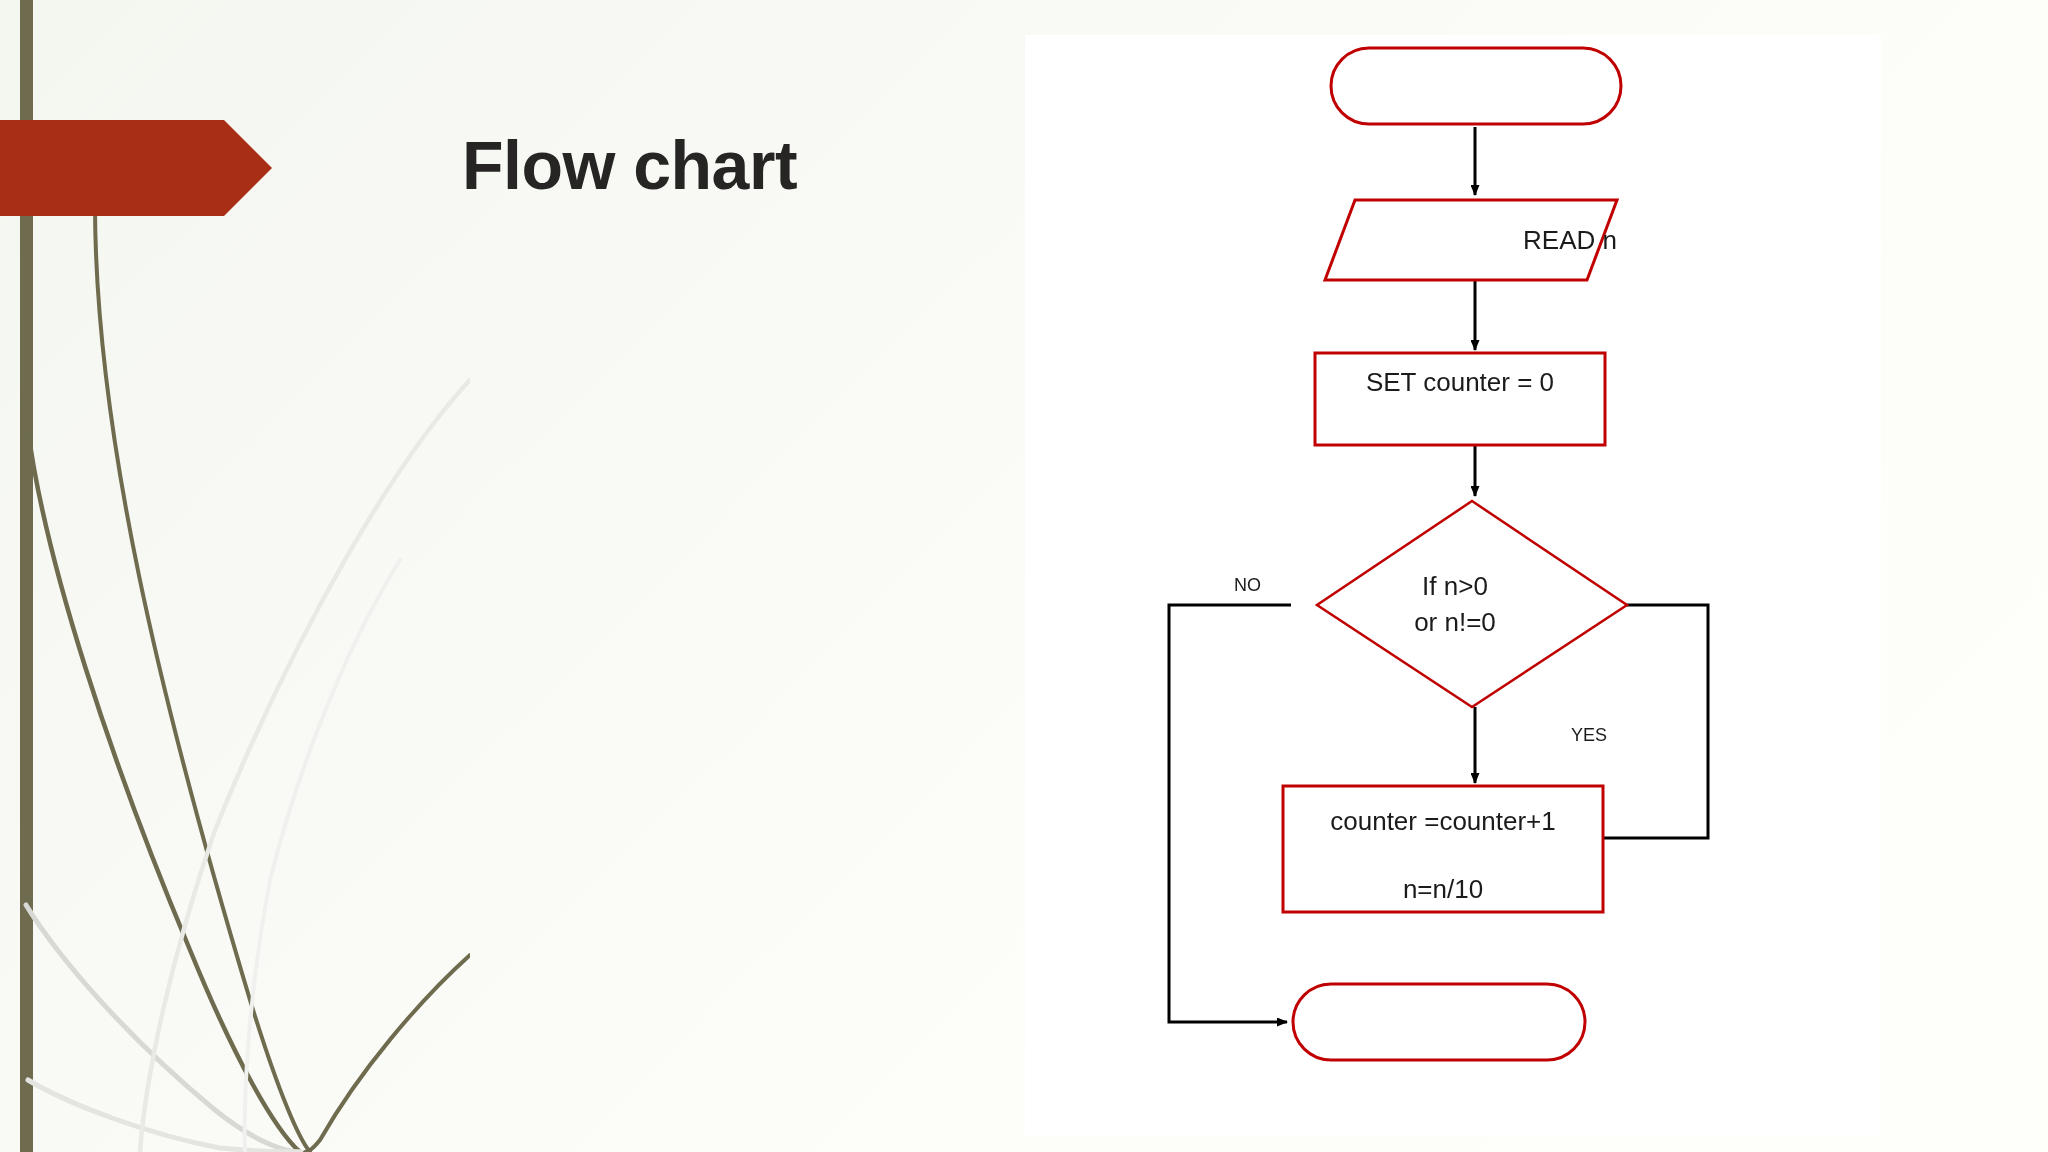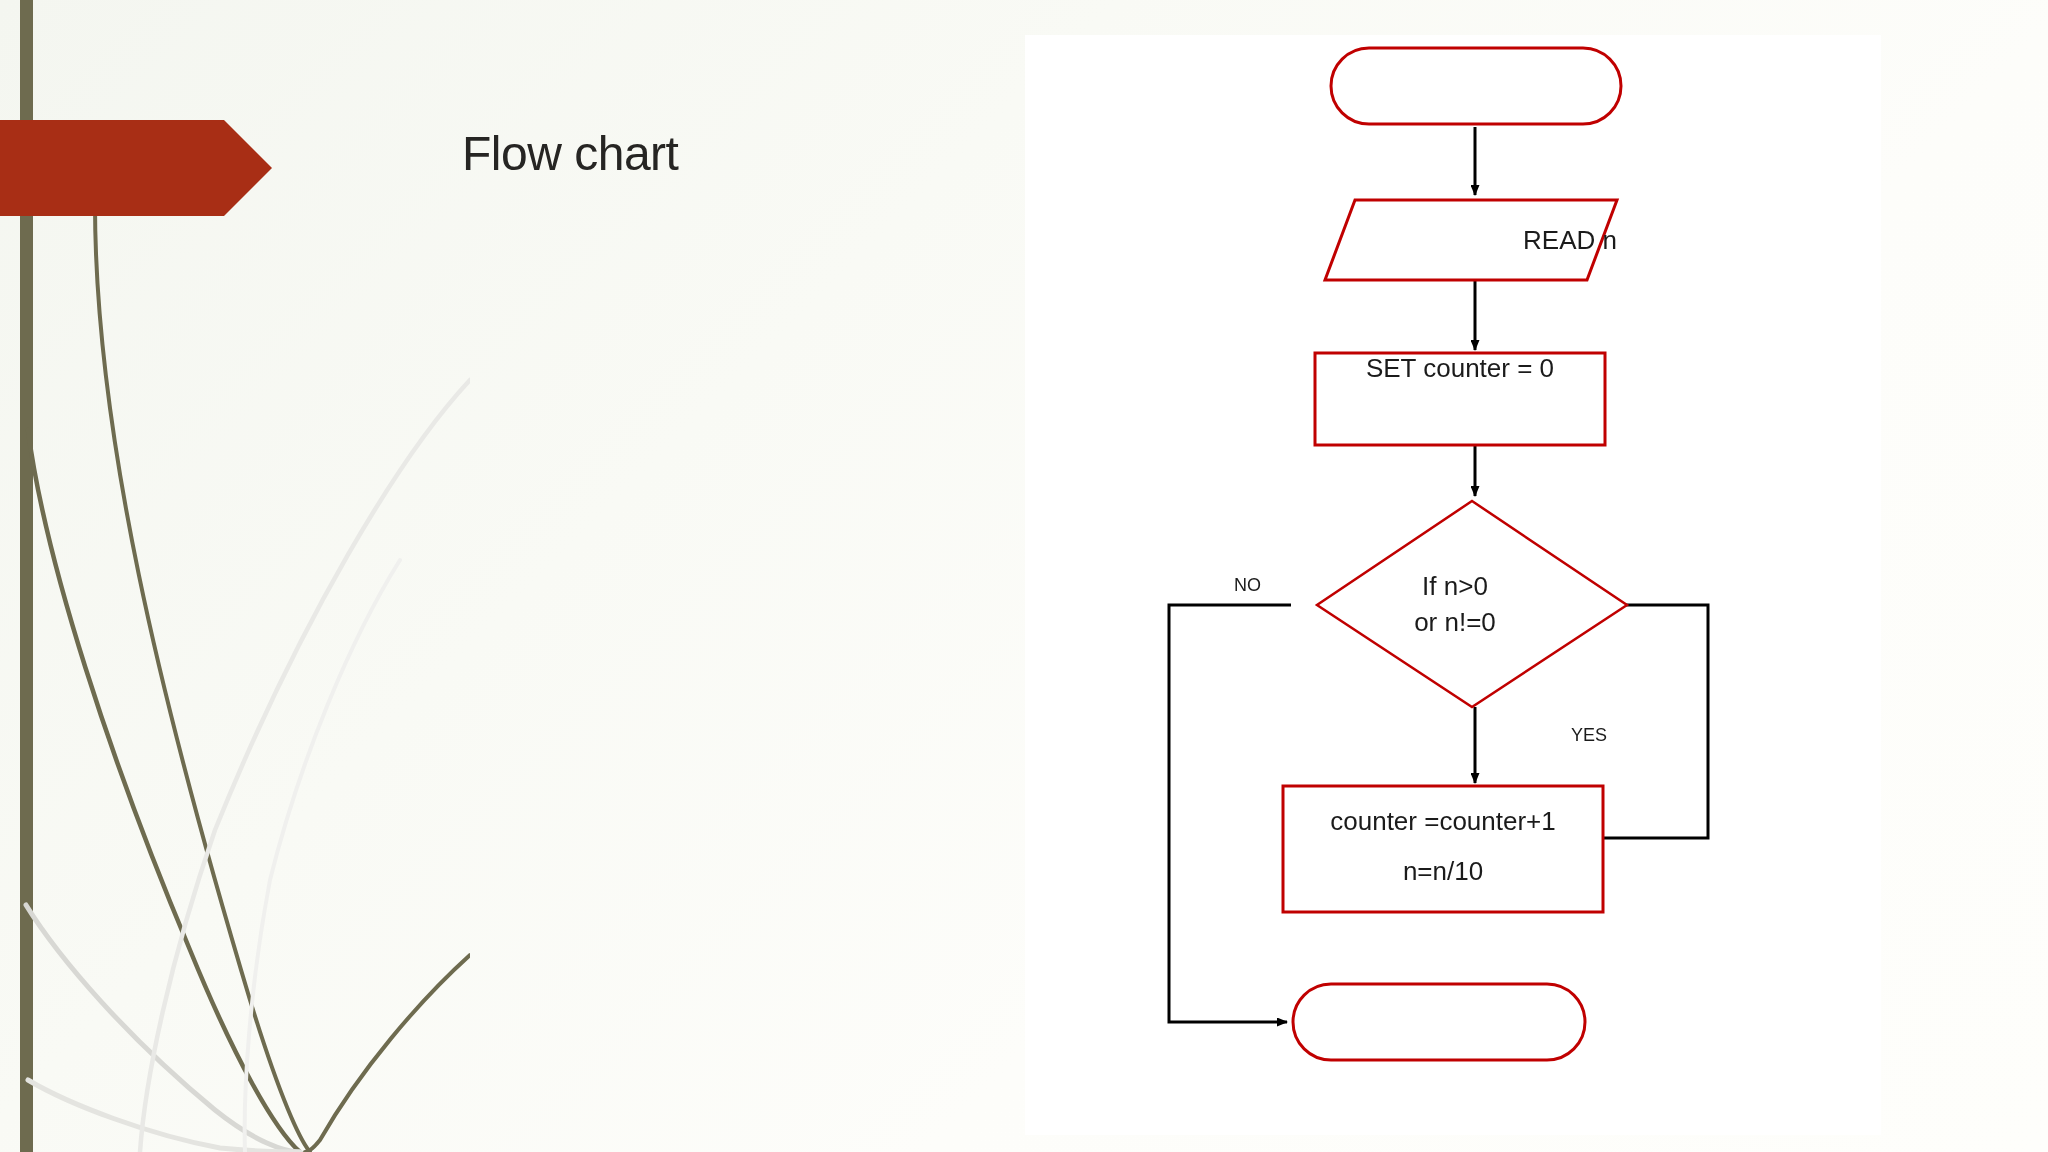--- a/index.html
+++ b/index.html
@@ -30,22 +30,22 @@
   #red-banner {
     position: absolute;
     left: 0; top: 120px;
     width: 272px; height: 96px;
   }
 
   
   #page-title {
     position: absolute;
     left: 462px; top: 126px;
-    font-size: 48px;
-    font-weight: 400;
+    font-size: 68px;
+    font-weight: 700;
     color: #262523;
     letter-spacing: -0.5px;
     white-space: nowrap;
   }
 
   
   #content-panel {
     position: absolute;
     left: 1025px; top: 35px;
     width: 856px; height: 1100px;
@@ -142,33 +142,33 @@
 
       <rect x="268" y="984" width="292" height="76" rx="38" ry="38"></rect>
     </g>
   </svg>
 
 
   <div class="fc-node" style="left:1325px; top:200px; width:292px; height:80px; align-items:center;justify-content:flex-end;">
     <span class="fc-label">READ n</span>
   </div>
 
-  <div class="fc-node" style="left:1315px; top:353px; width:290px; height:92px; align-items:flex-start; padding-top:2px;">
+  <div class="fc-node" style="left:1315px; top:353px; width:290px; height:92px; align-items:flex-start; padding-top:16px;">
     <span class="fc-label">SET counter = 0</span>
   </div>
 
   <div class="fc-node" style="left:1345px; top:501px; width:220px; height:206px;
               flex-direction:column; align-items:center; justify-content:center; gap:10px;">
     <span class="fc-label">If n&gt;0</span>
     <span class="fc-label">or n!=0</span>
   </div>
 
   <div class="fc-node" style="left:1283px; top:786px; width:320px; height:126px;
               flex-direction:column; align-items:center; justify-content:flex-start;
-              padding-top:22px; gap:24px;">
+              padding-top:22px; gap:42px;">
     <span class="fc-label">counter =counter+1</span>
     <span class="fc-label">n=n/10</span>
   </div>
 
 
   <div class="edge-label" style="left:1234px; top:575px;">NO</div>
 
   <div class="edge-label" style="left:1571px; top:725px;">YES</div>
 
 </div>

